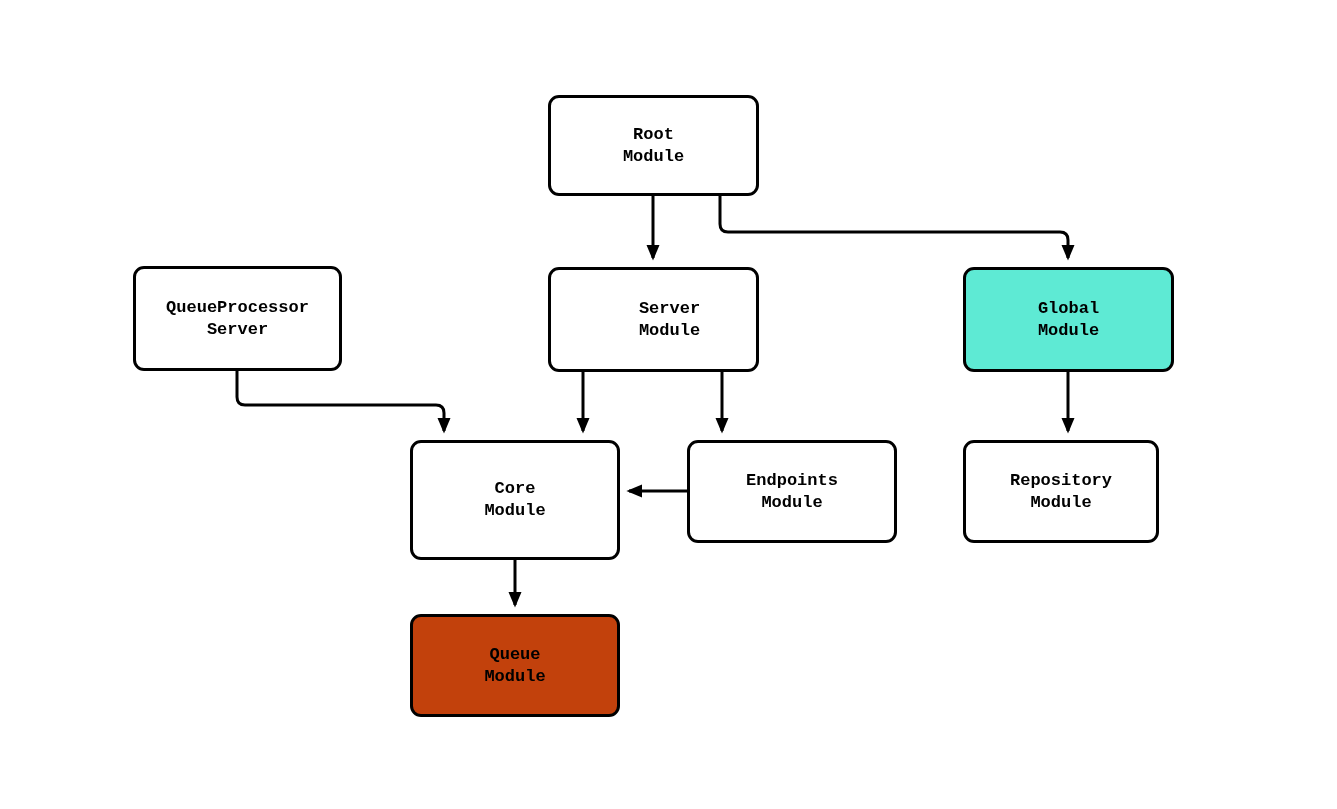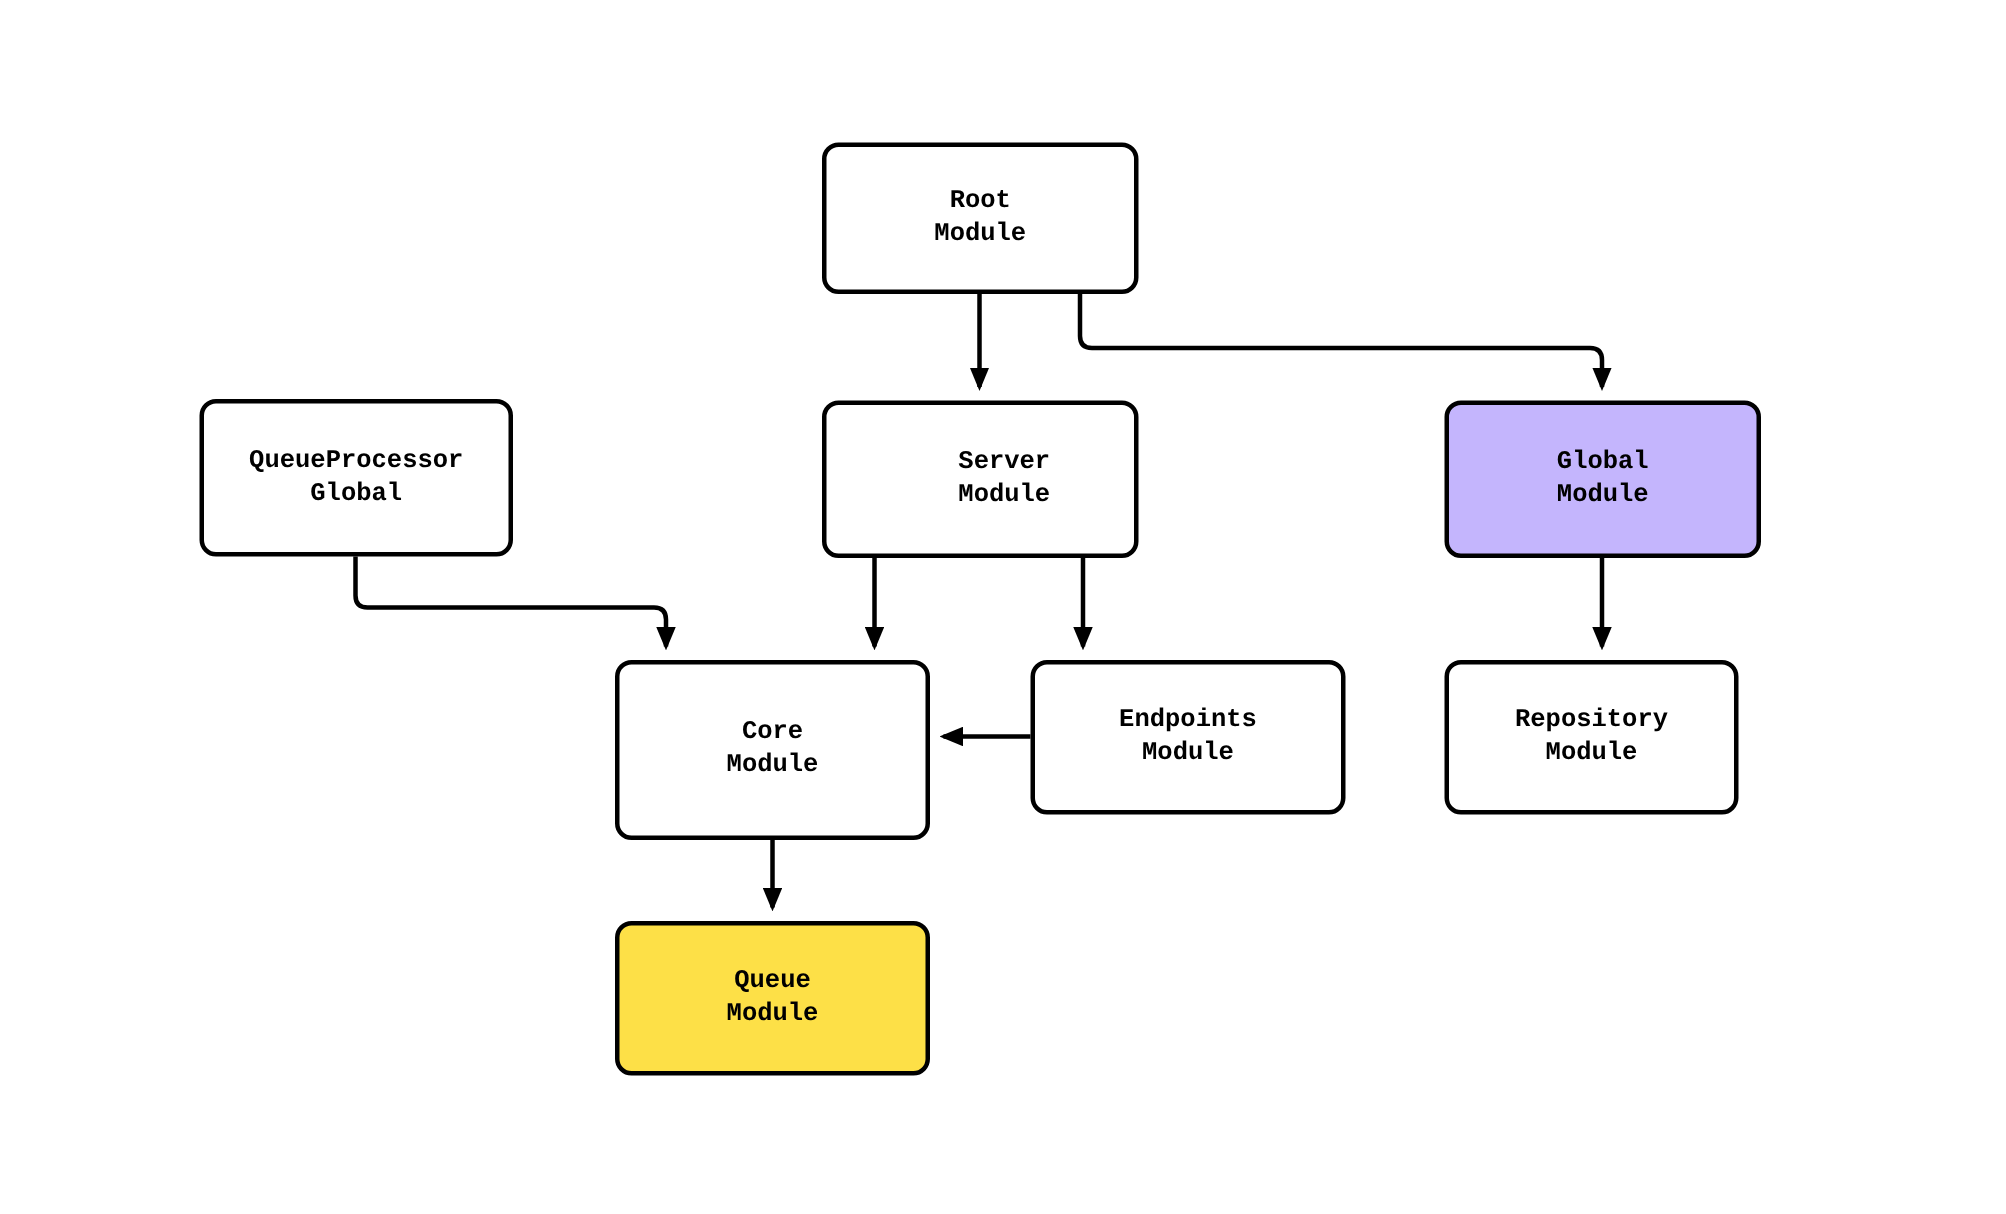--- a/index.html
+++ b/index.html
@@ -68,46 +68,46 @@
       </g>
   </svg>
 
   <div class="node" style="left: 548px; top: 95px; width: 211px; height: 101px; border-width: 3px; border-color: rgb(0, 0, 0); border-radius: 11px; background: rgb(255, 255, 255);">
     <div class="node-label">Root
 Module</div>
   </div>
 
   <div class="node" style="left: 133px; top: 266px; width: 209px; height: 105px; border-width: 3px; border-color: rgb(0, 0, 0); border-radius: 11px; background: rgb(255, 255, 255);">
     <div class="node-label">QueueProcessor
-Global</div>
+Server</div>
   </div>
 
   <div class="node" style="left: 548px; top: 267px; width: 211px; height: 105px; border-width: 3px; border-color: rgb(0, 0, 0); border-radius: 11px; background: rgb(255, 255, 255); padding-left: 32px;">
     <div class="node-label">Server
 Module</div>
   </div>
 
-  <div class="node" style="left: 963px; top: 267px; width: 211px; height: 105px; border-width: 3px; border-color: rgb(0, 0, 0); border-radius: 11px; background: #c4b5fd;">
+  <div class="node" style="left: 963px; top: 267px; width: 211px; height: 105px; border-width: 3px; border-color: rgb(0, 0, 0); border-radius: 11px; background: #5eead4;">
     <div class="node-label">Global
 Module</div>
   </div>
 
   <div class="node" style="left: 410px; top: 440px; width: 210px; height: 120px; border-width: 3px; border-color: rgb(0, 0, 0); border-radius: 11px; background: rgb(255, 255, 255);">
     <div class="node-label">Core
 Module</div>
   </div>
 
   <div class="node" style="left: 687px; top: 440px; width: 210px; height: 103px; border-width: 3px; border-color: rgb(0, 0, 0); border-radius: 11px; background: rgb(255, 255, 255);">
     <div class="node-label">Endpoints
 Module</div>
   </div>
 
   <div class="node" style="left: 963px; top: 440px; width: 196px; height: 103px; border-width: 3px; border-color: rgb(0, 0, 0); border-radius: 11px; background: rgb(255, 255, 255);">
     <div class="node-label">Repository
 Module</div>
   </div>
 
-  <div class="node" style="left: 410px; top: 614px; width: 210px; height: 103px; border-width: 3px; border-color: rgb(0, 0, 0); border-radius: 11px; background: #fde047;">
+  <div class="node" style="left: 410px; top: 614px; width: 210px; height: 103px; border-width: 3px; border-color: rgb(0, 0, 0); border-radius: 11px; background: #c2410c;">
     <div class="node-label">Queue
 Module</div>
   </div>
 
 </div>
 
 </body></html>

